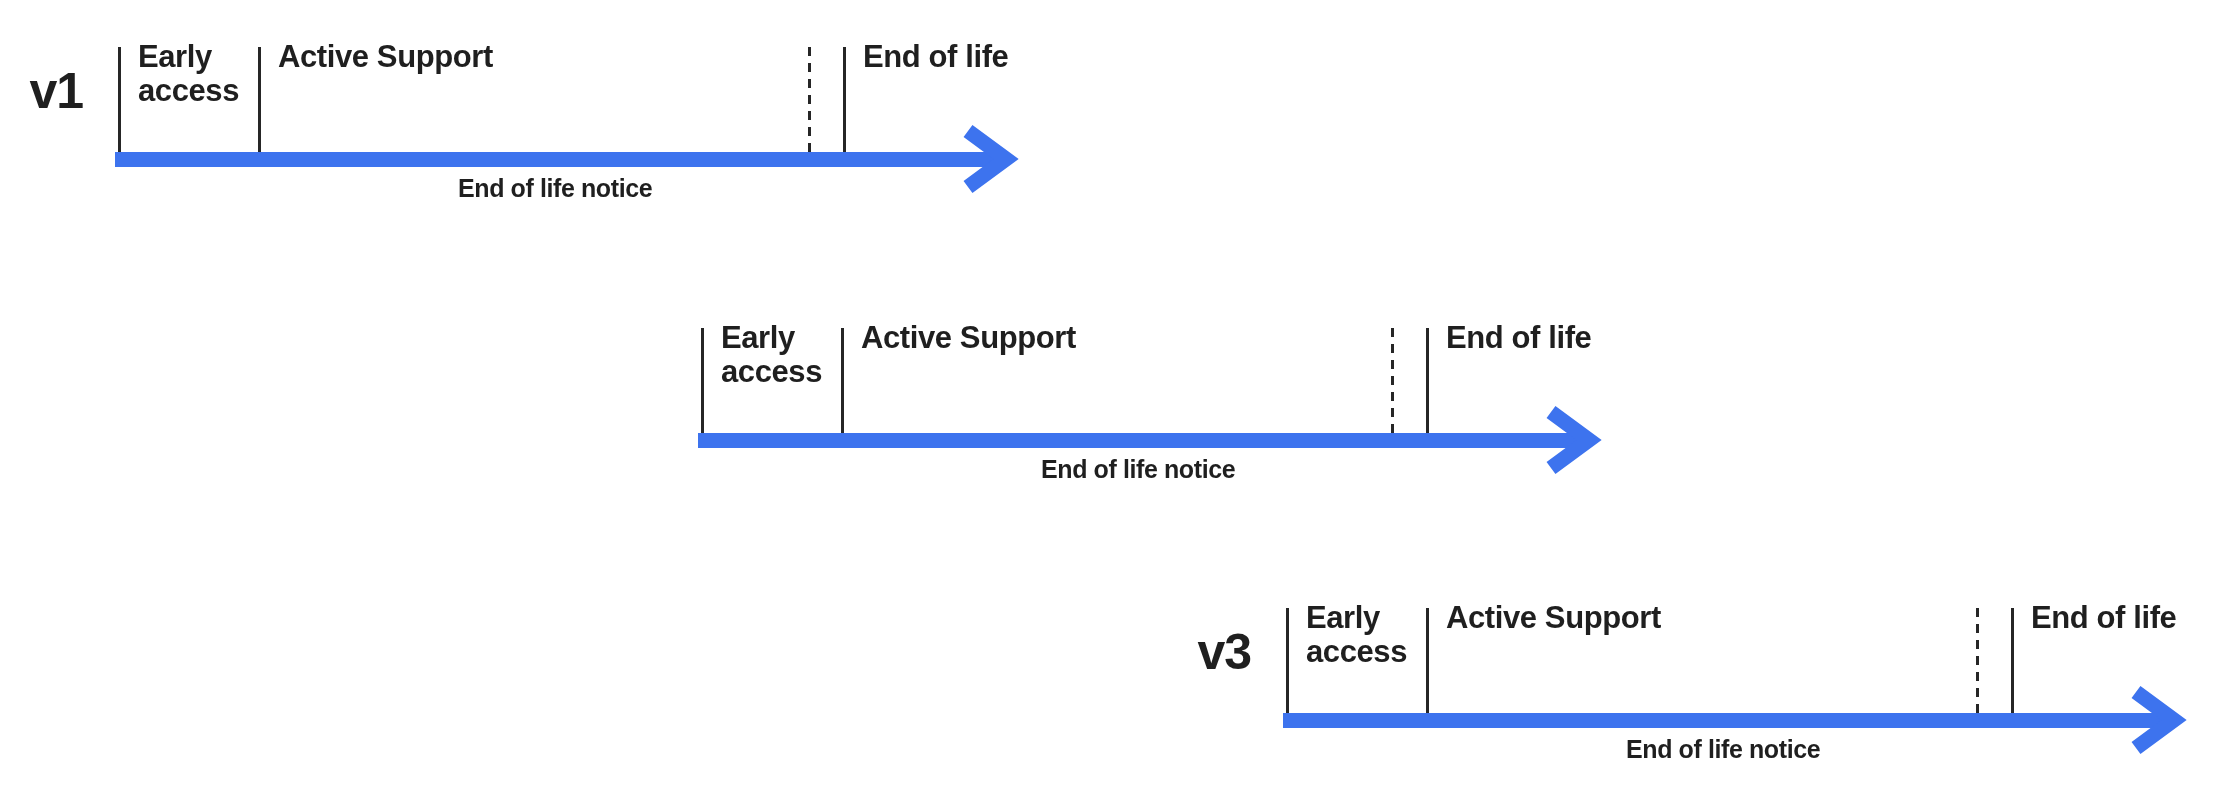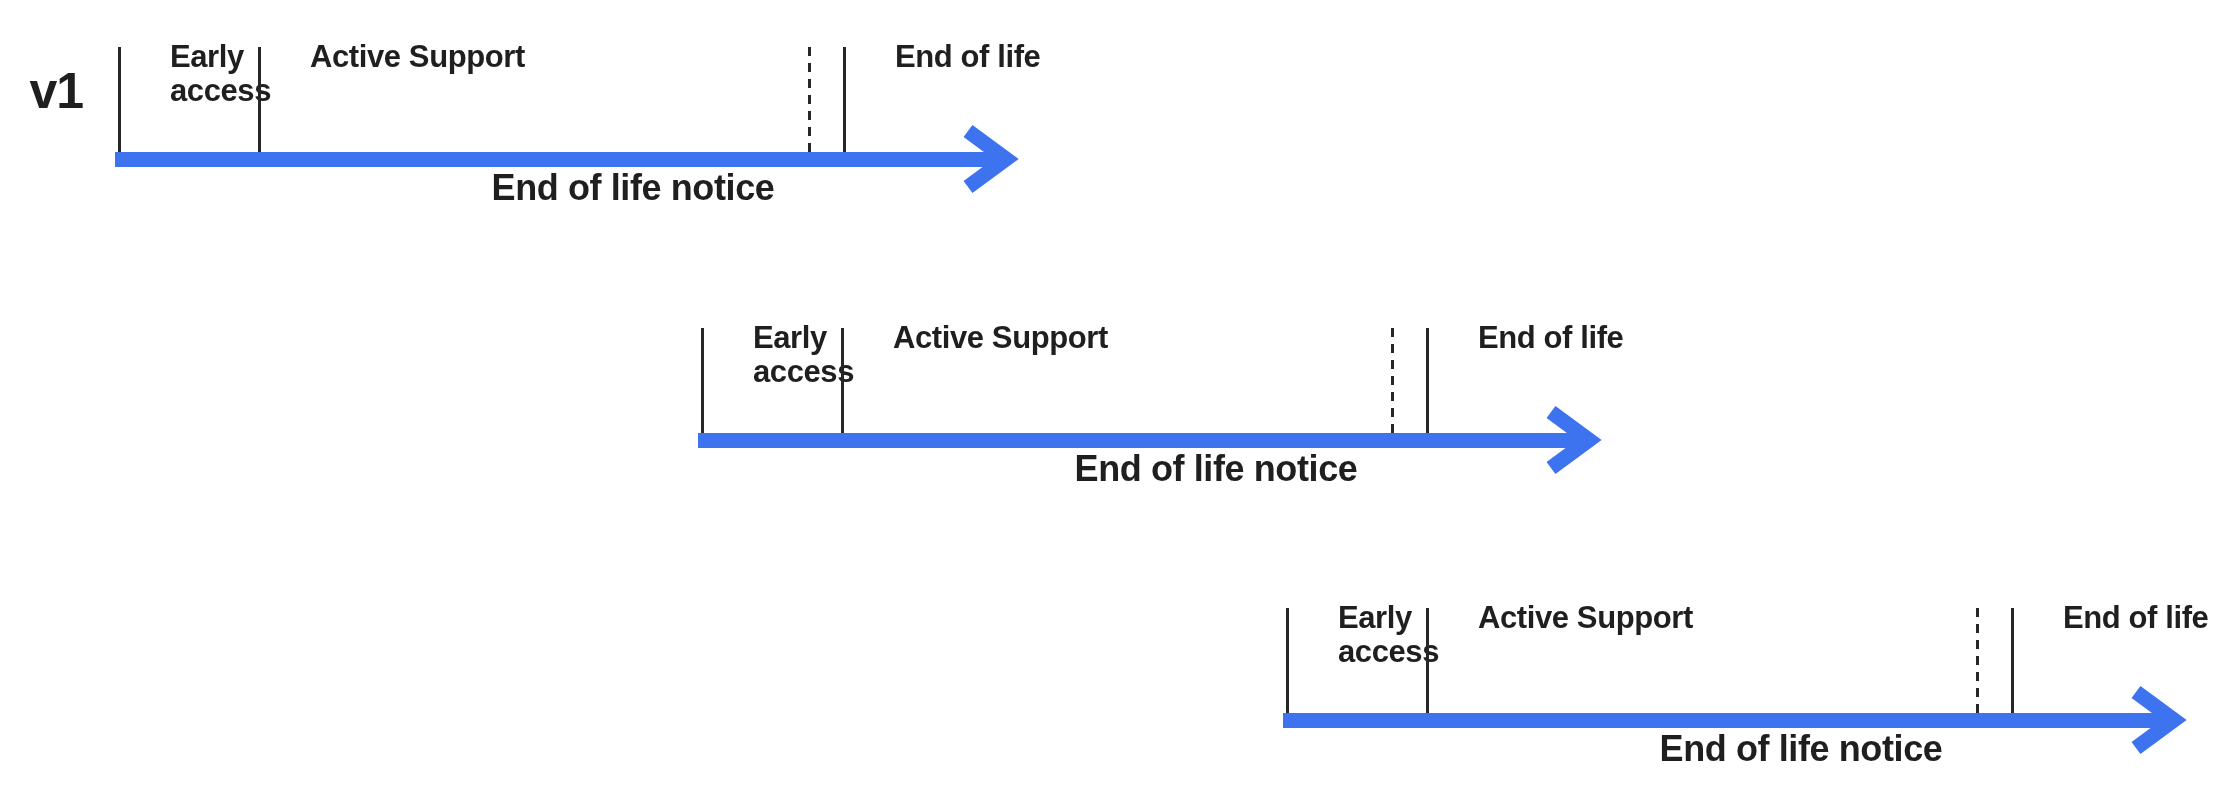--- a/index.html
+++ b/index.html
@@ -24,29 +24,29 @@
   .tick.start { left:0; }
   .tick.mid   { left:140px; }
   .tick.end   { left:725px; }
   .dashed-line {
     position:absolute; left:690px; top:0; width:3px; height:105px;
     background:repeating-linear-gradient(to bottom, #262626 0 9px, transparent 9px 16px);
   }
   .phase-label {
     position:absolute; top:-7px;
     font-size:31px; line-height:34px; font-weight:bold;
-    color:#1f1f1f; letter-spacing:-0.4px;margin-left:32px;
+    color:#1f1f1f; letter-spacing:-0.4px;
   }
   .phase-label.early  { left:20px; width:106px; }
   .phase-label.active { left:160px; white-space:nowrap; }
   .phase-label.eol    { left:745px; white-space:nowrap; }
   .notice-label {
     position:absolute; left:340px; top:124px; width:350px;
-    text-align:center; white-space:nowrap;
-    font-size:36px; line-height:34px; font-weight:bold;
+    text-align:left; white-space:nowrap;
+    font-size:25px; line-height:34px; font-weight:bold;
     color:#1f1f1f; letter-spacing:-0.4px;
   }
   .arrow-svg {
     position:absolute; left:-3px; top:79px; width:905px; height:66px;
     overflow:visible;
   }
 </style>
 </head>
 <body>
 
@@ -75,20 +75,21 @@
   <div class="tick end"></div>
   <div class="phase-label eol">End of life</div>
   <svg class="arrow-svg" viewBox="0 0 905 66">
     <rect x="0" y="26" width="882" height="15" fill="#3D73EE"></rect>
     <polyline points="853,5 891,33 853,61" fill="none" stroke-width="15" stroke-linejoin="miter" stroke-miterlimit="10" stroke="#3D73EE"></polyline>
   </svg>
   <div class="notice-label">End of life notice</div>
 </div>
 
 <div class="timeline row-2">
+  <div class="version">v3</div>
   <div class="tick start"></div>
   <div class="phase-label early">Early access</div>
   <div class="tick mid"></div>
   <div class="phase-label active">Active Support</div>
   <div class="dashed-line"></div>
   <div class="tick end"></div>
   <div class="phase-label eol">End of life</div>
   <svg class="arrow-svg" viewBox="0 0 905 66">
     <rect x="0" y="26" width="882" height="15" fill="#3D73EE"></rect>
     <polyline points="853,5 891,33 853,61" fill="none" stroke-width="15" stroke-linejoin="miter" stroke-miterlimit="10" stroke="#3D73EE"></polyline>

